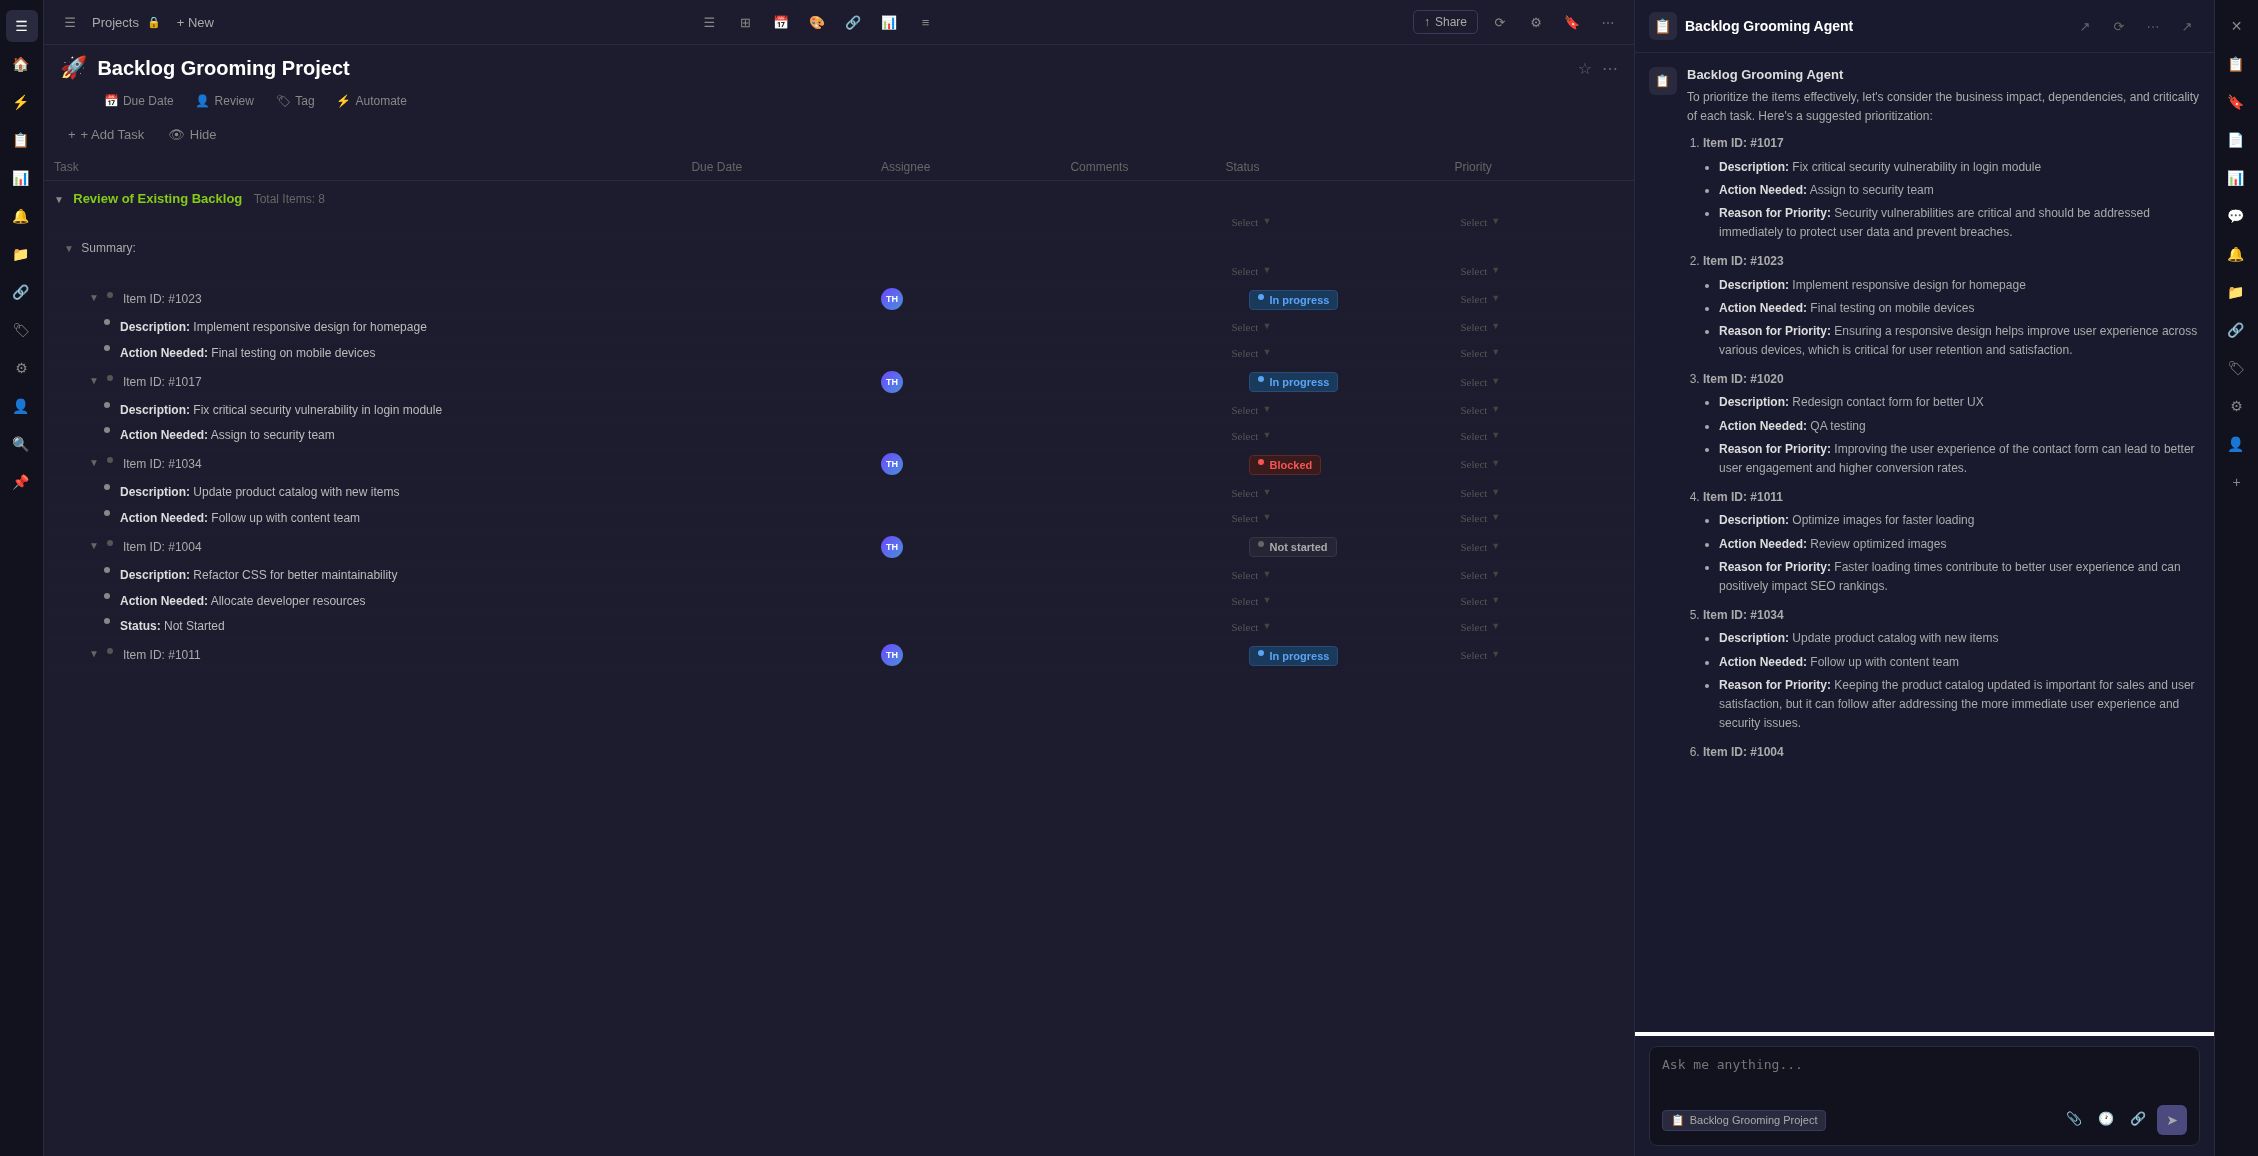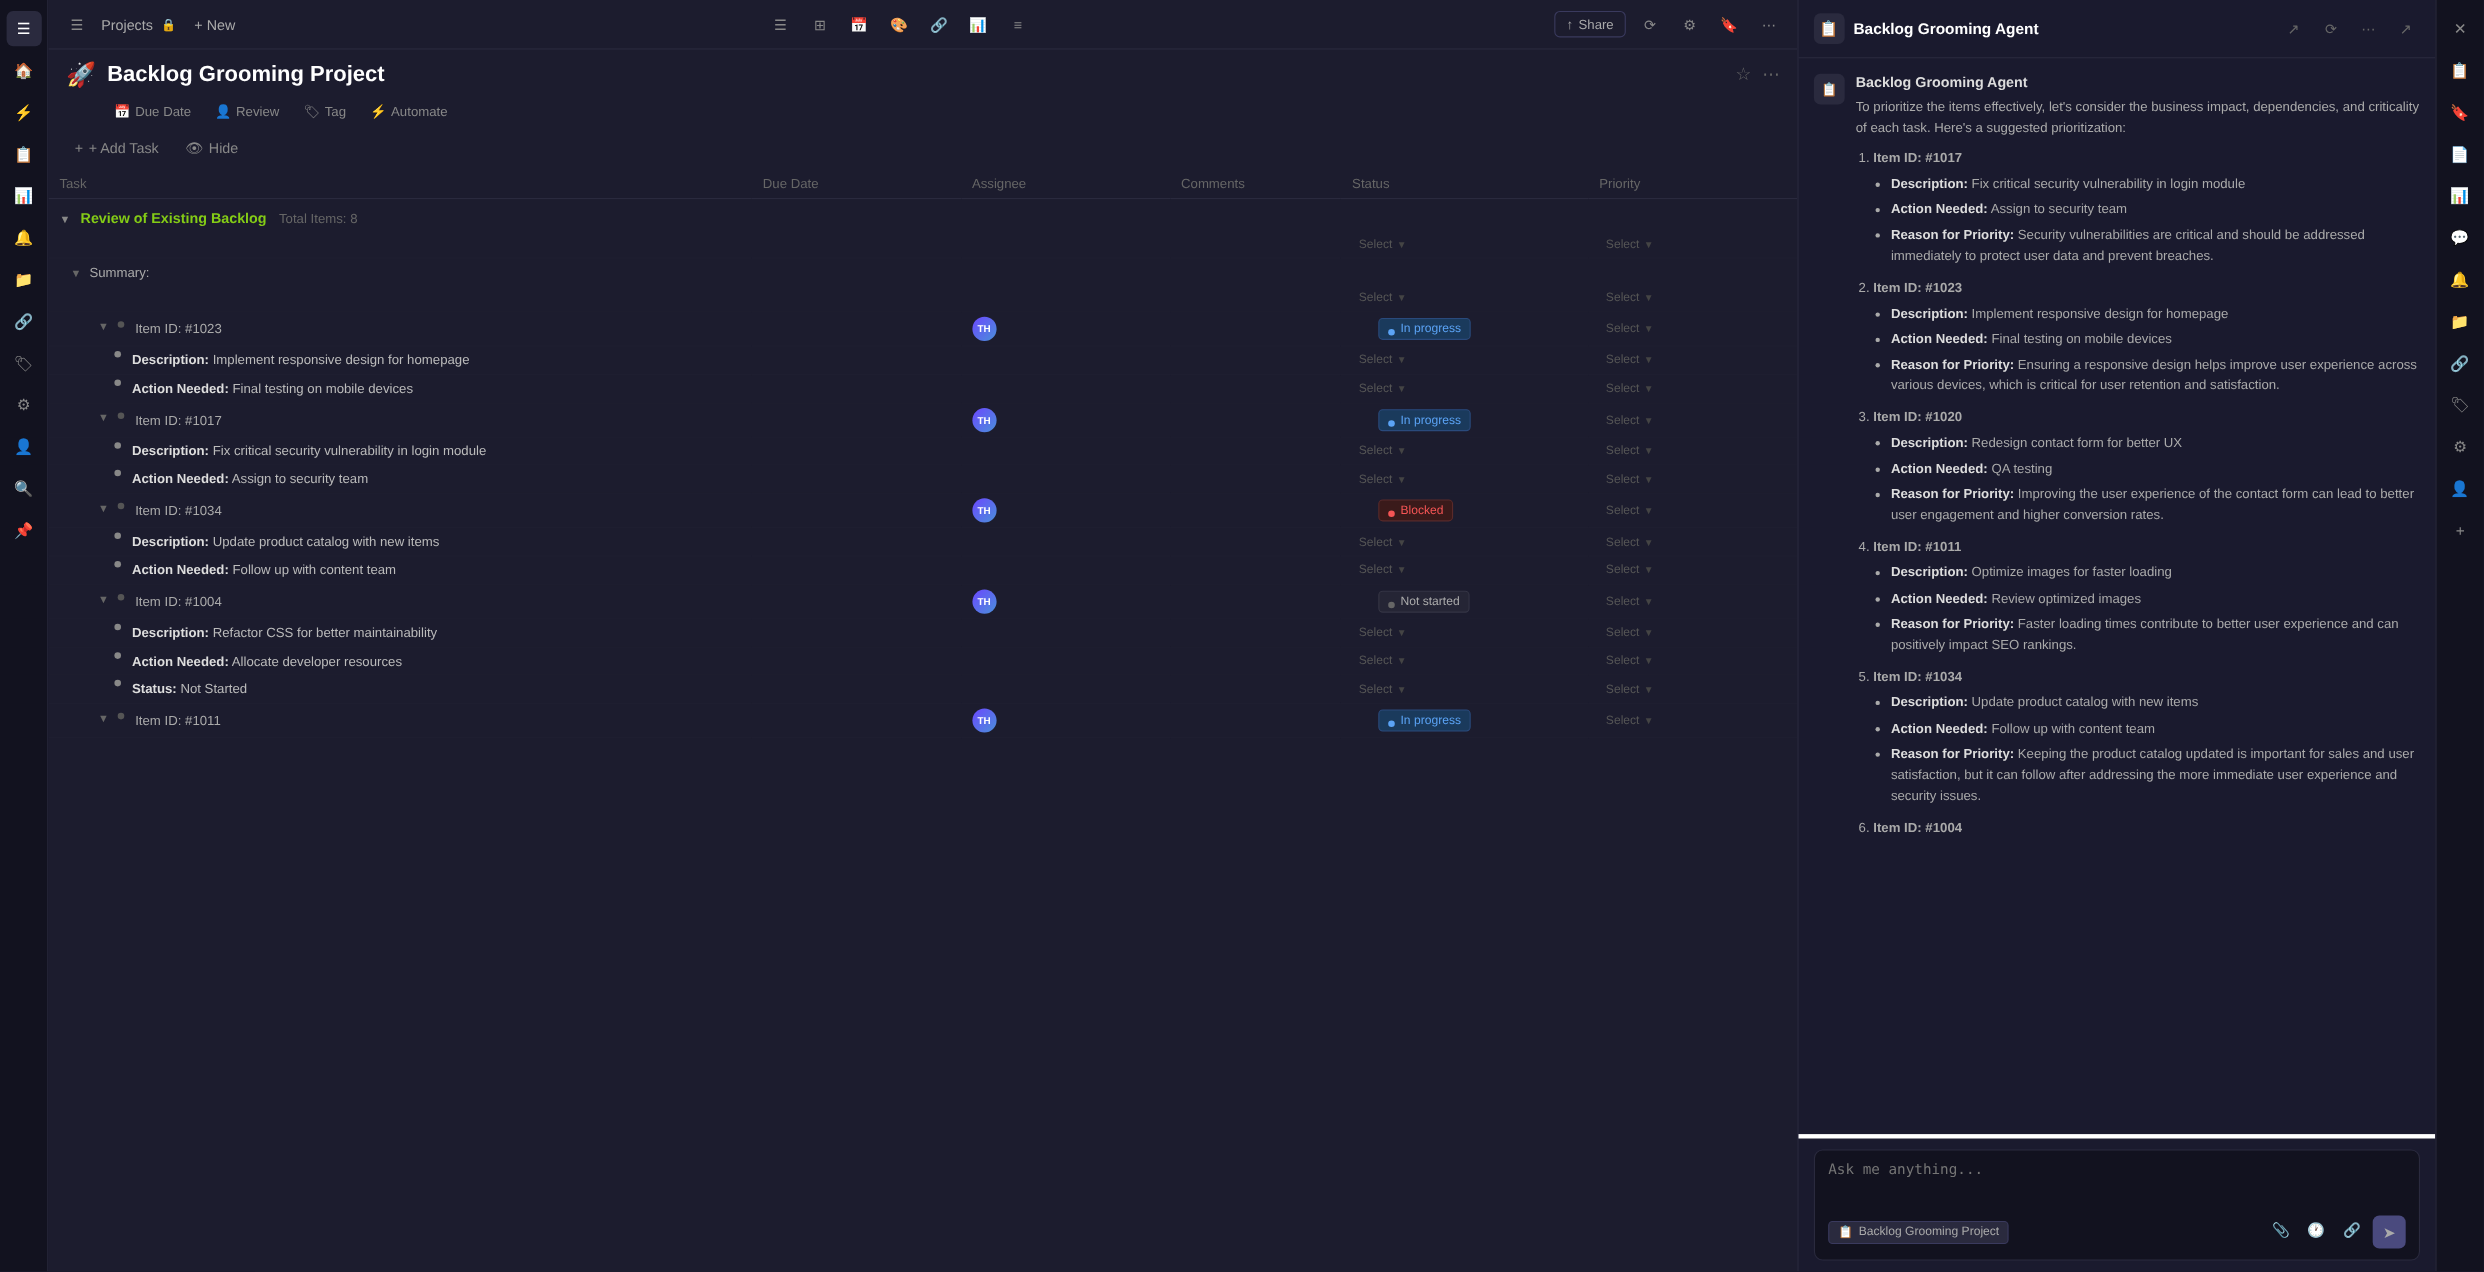--- a/index.html
+++ b/index.html
@@ -297,26 +297,26 @@
       color: #666;
       font-size: 10px;
       cursor: pointer;
       margin-right: 4px;
       flex-shrink: 0;
     }
 
     
     .status-badge {
       display: inline-flex;
-      align-items: flex-end;
+      align-items: flex-start;
       gap: 5px;
       padding: 3px 8px;
       border-radius: 4px;
       font-size: 11px;
-      font-weight: 400;
+      font-weight: 700;
       white-space: nowrap;
       margin-left: 24px;
     }
     .status-in-progress {
       background: #1a3a5c;
       color: #5ba3f5;
       border: 1px solid #2a4a7c;
     }
     .status-blocked {
       background: #3a1a1a;
@@ -334,30 +334,31 @@
       border-radius: 50%;
       display: inline-block;
     }
     .status-dot-blue { background: #5ba3f5; }
     .status-dot-red { background: #f55555; }
     .status-dot-gray { background: #666; }
 
     
     .select-btn {
       display: inline-flex;
-      align-items: center;
+      align-items: flex-start;
       gap: 4px;
       background: transparent;
       border: none;
       color: #555;
       font-size: 11px;
       cursor: pointer;
       padding: 2px 6px;
       border-radius: 3px;
       white-space: nowrap;
+      font-family: Liberation Serif, serif;
     }
     .select-arrow { font-size: 9px; color: #444; }
 
     
     .avatar {
       width: 22px;
       height: 22px;
       border-radius: 50%;
       background: linear-gradient(135deg, #6b48ff, #4a90d9);
       display: inline-flex;

